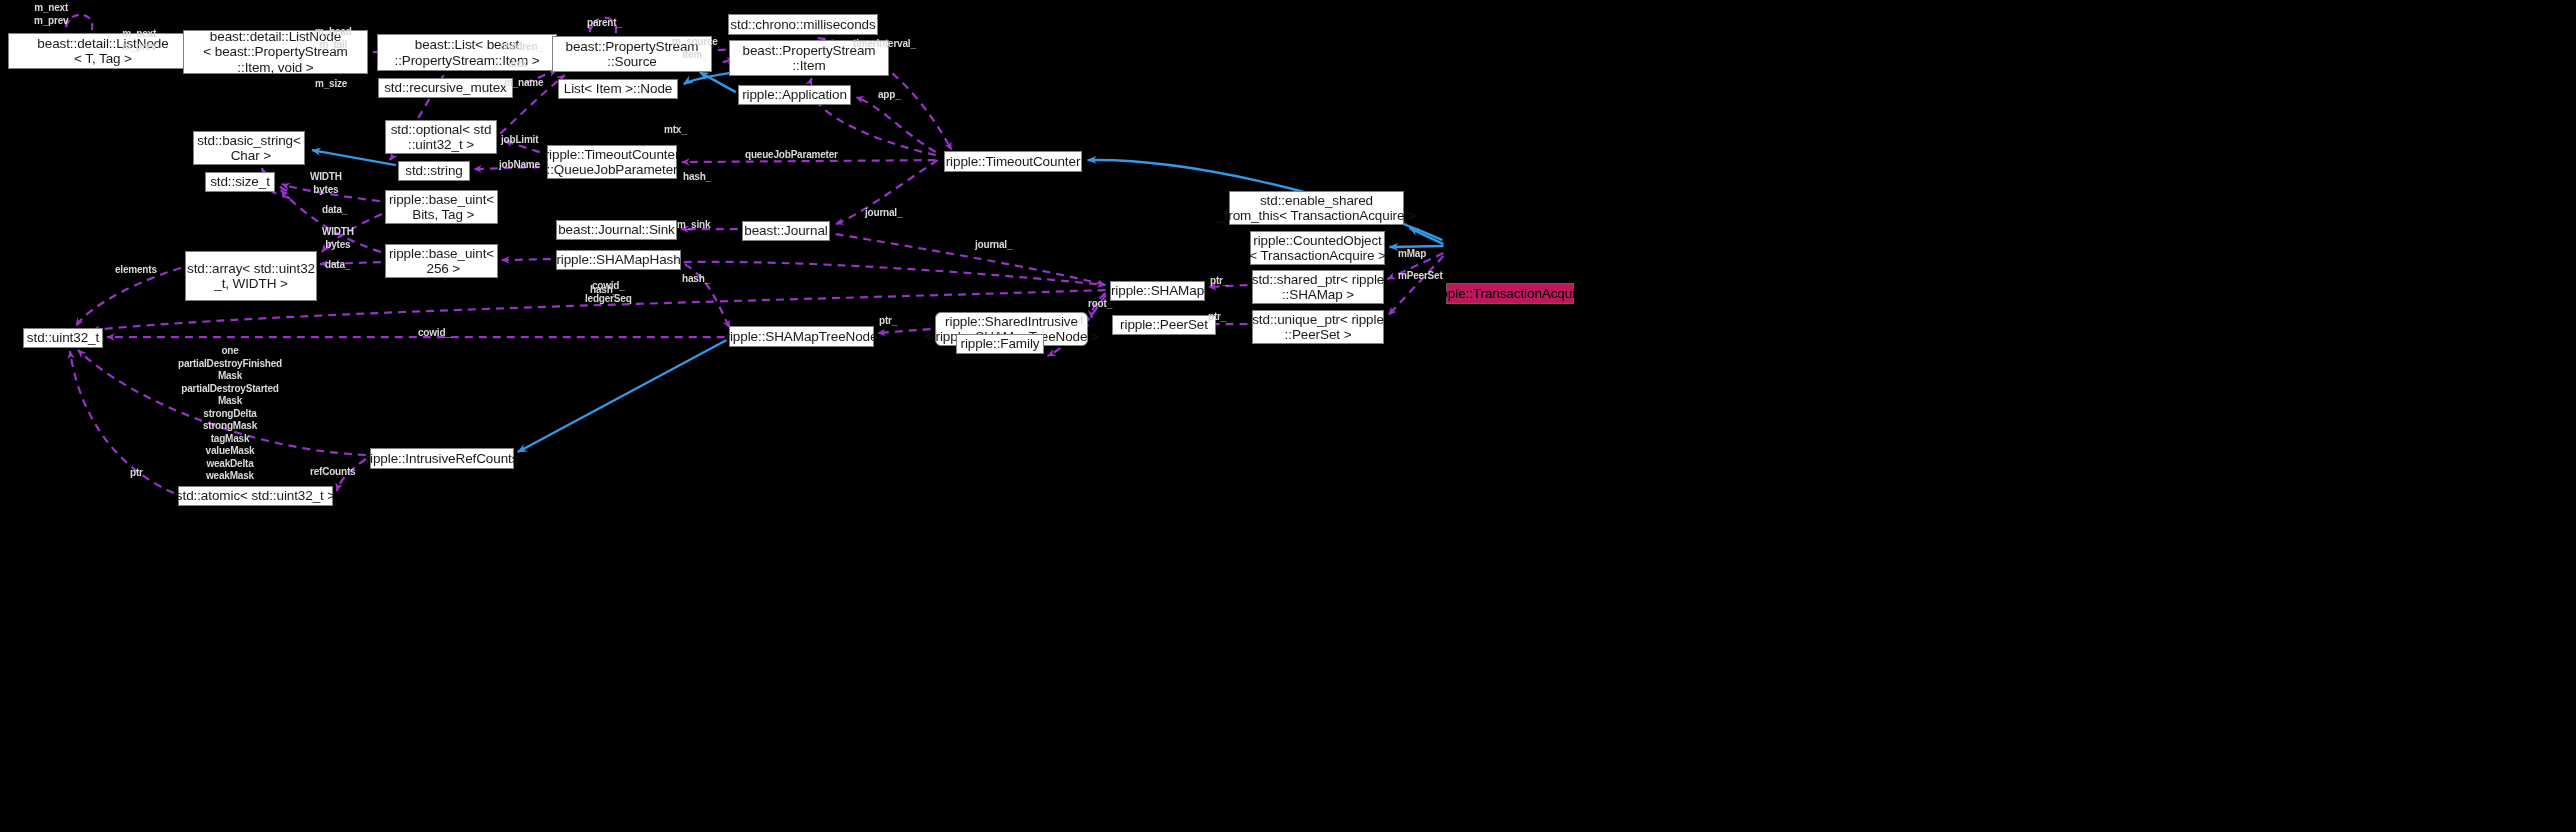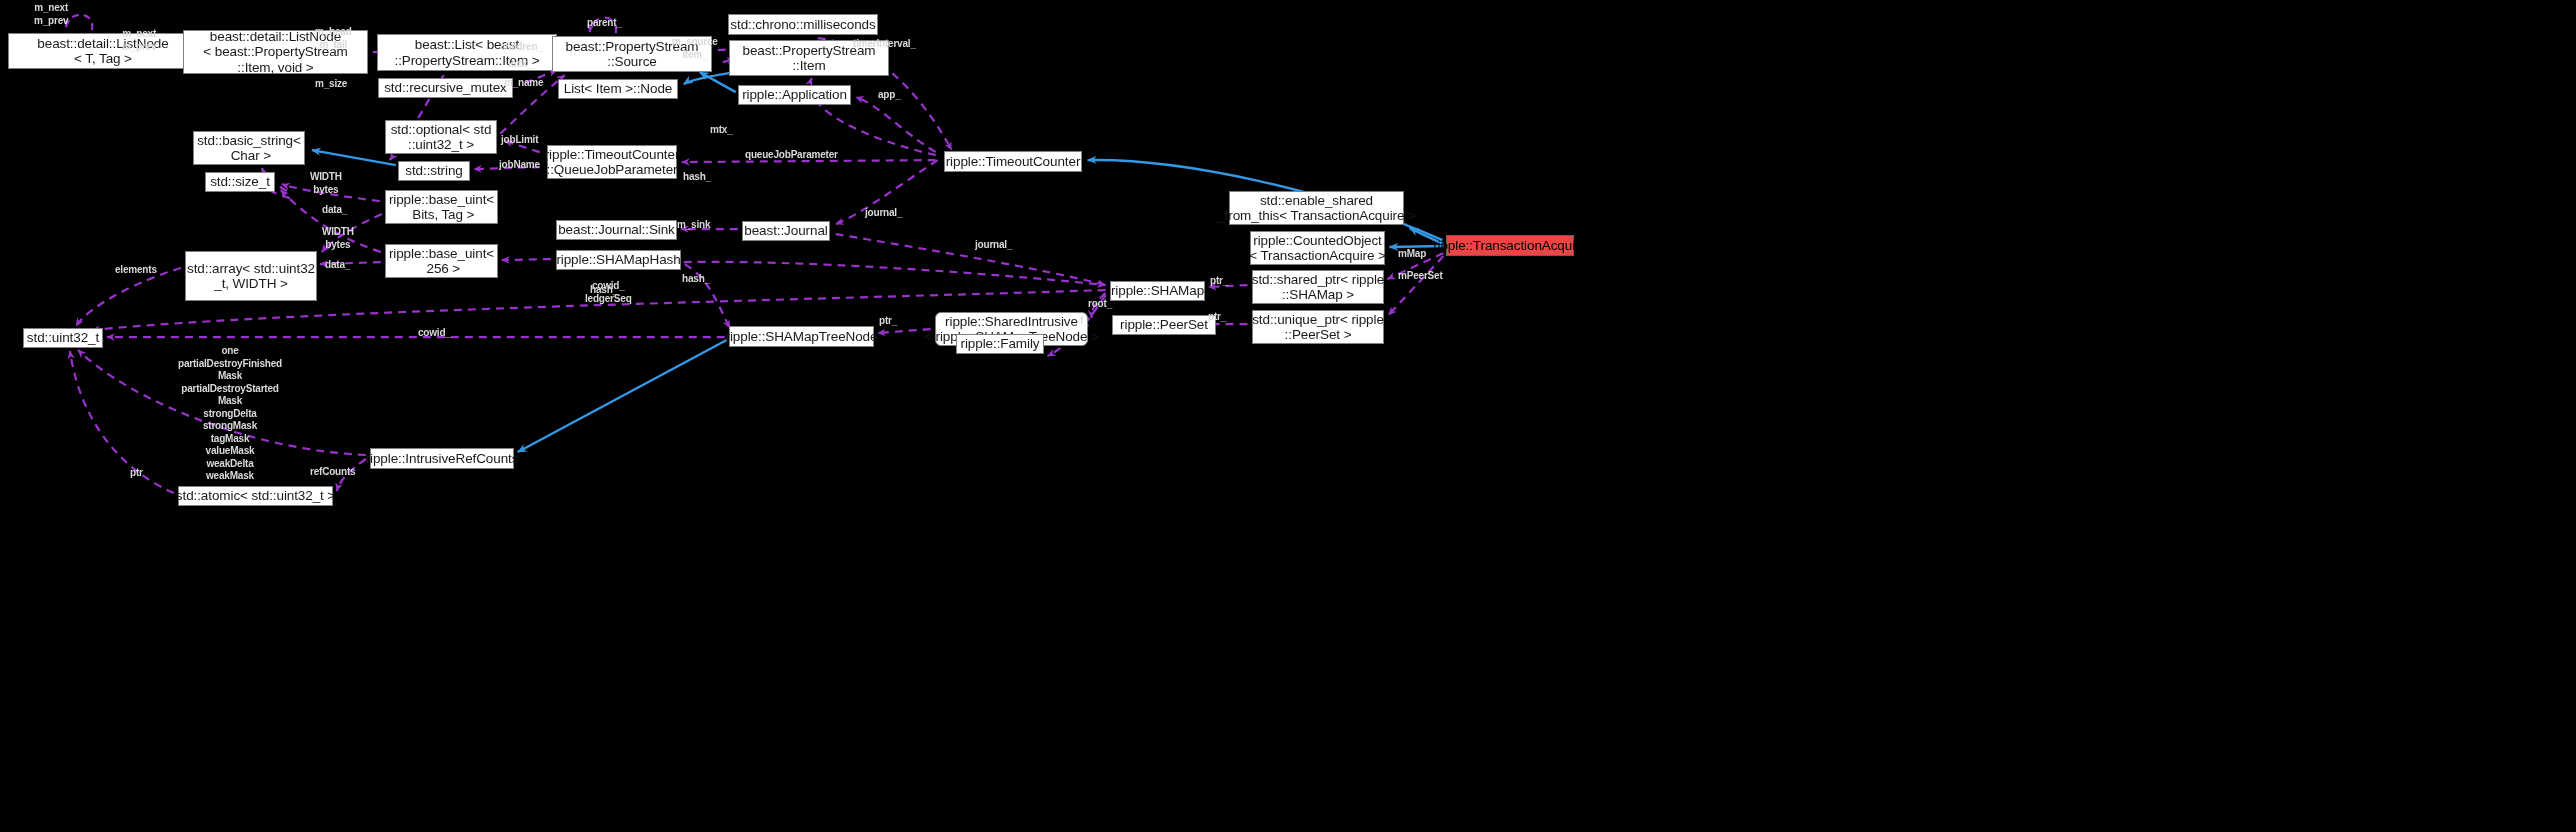--- a/index.html
+++ b/index.html
@@ -33,23 +33,24 @@
     line-height: 15.5px;
     text-align: center;
     display: flex;
     align-items: center;
     justify-content: center;
     white-space: pre;
     letter-spacing: -0.1px;
     z-index: 5;
   }
   .node.highlight {
-    background: #ef4444;
+    background: #be185d;
     border-color: #606060;
     color: #000000;
+    margin-top: 48px;
   }
   .edge-label {
     position: absolute;
     color: #d9d9d9;
     font-size: 10px;
     line-height: 12.5px;
     font-weight: bold;
     text-align: center;
     white-space: pre;
     z-index: 6;
@@ -229,21 +230,21 @@
 m_tail</div>
     <div class="edge-label" style="left: 500px; top: 41px;">children_</div>
     <div class="edge-label" style="left: 587px; top: 17px; text-align: center;">parent_</div>
     <div class="edge-label" style="left: 672px; top: 36px;">m_source
 item_</div>
     <div class="edge-label" style="left: 853px; top: 38px;">timerInterval_</div>
     <div class="edge-label" style="left: 508px; top: 58px;">lock_</div>
     <div class="edge-label" style="left: 315px; top: 78px;">m_size</div>
     <div class="edge-label" style="left: 504px; top: 77px;">m_name</div>
     <div class="edge-label" style="left: 878px; top: 89px;">app_</div>
-    <div class="edge-label" style="left: 710px; top: 124px;">mtx_</div>
+    <div class="edge-label" style="left: 664px; top: 124px;">mtx_</div>
     <div class="edge-label" style="left: 501px; top: 134px;">jobLimit</div>
     <div class="edge-label" style="left: 499px; top: 159px;">jobName</div>
     <div class="edge-label" style="left: 745px; top: 149px;">queueJobParameter</div>
     <div class="edge-label" style="left: 310px; top: 171px;">WIDTH
 bytes</div>
     <div class="edge-label" style="left: 683px; top: 171px;">hash_</div>
     <div class="edge-label" style="left: 322px; top: 204px;">data_</div>
     <div class="edge-label" style="left: 865px; top: 207px;">journal_</div>
     <div class="edge-label" style="left: 677px; top: 219px;">m_sink</div>
     <div class="edge-label" style="left: 322px; top: 226px;">WIDTH

